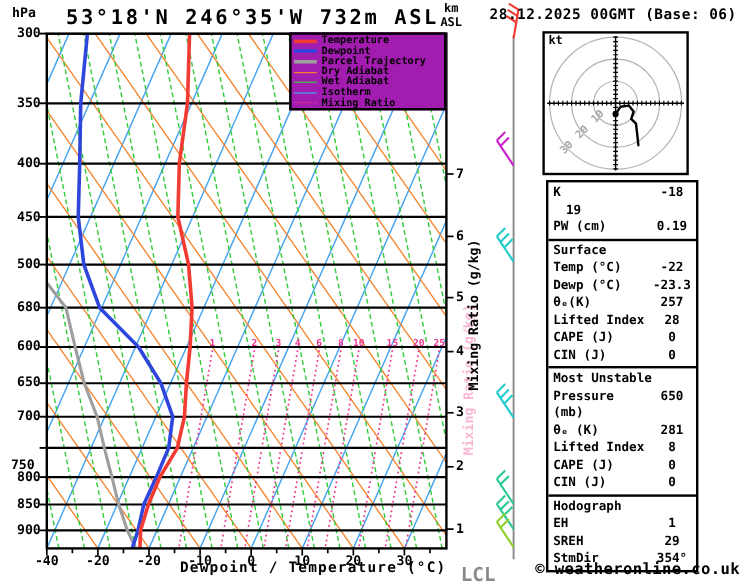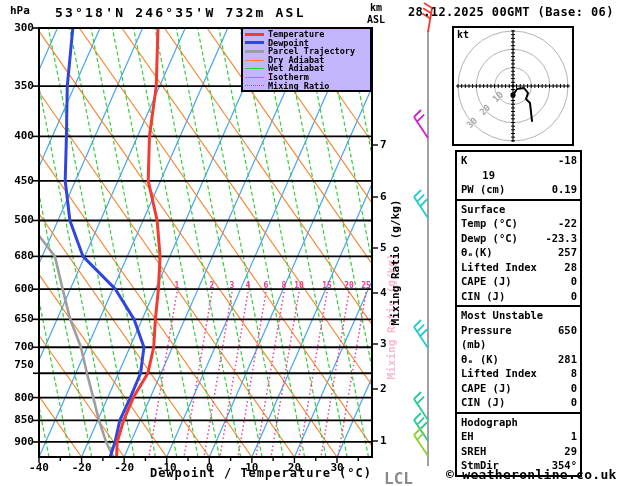--- a/index.html
+++ b/index.html
@@ -1,44 +1,44 @@
 <!DOCTYPE html>
 <html><head>
 <meta charset="utf-8">
 <style>
   html,body{margin:0;padding:0;background:#fff;}
   #stage{position:relative;width:629px;height:486px;background:#fff;overflow:hidden;
          font-family:"DejaVu Sans Mono",monospace;color:#000;}
   .abs{position:absolute;}
   .lbl{font-weight:bold;white-space:nowrap;}
-  #main-title{left:55px;top:5px;font-size:13px;letter-spacing:2.2px;}
+  #main-title{left:55px;top:5px;font-size:17px;letter-spacing:2.2px;}
   #hpa-label{left:10px;top:4px;font-size:11px;}
   #km-label{left:370px;top:2px;font-size:10px;}
   #asl-label{left:367px;top:14px;font-size:10px;}
   #date-title{left:408px;top:5px;font-size:12px;letter-spacing:0.4px;}
   #xaxis-title{left:39px;top:466px;width:333px;text-align:right;font-size:12px;letter-spacing:1px;}
   .ptick{position:absolute;width:30px;text-align:right;font-size:11px;font-weight:bold;}
   .ttick{position:absolute;width:40px;text-align:center;font-size:11px;font-weight:bold;}
   .kmtick{position:absolute;font-size:11px;font-weight:bold;}
   .mrlab{position:absolute;font-size:8px;font-weight:bold;color:#f0368f;transform:translateX(-50%);}
-  #legend{left:241px;top:27px;width:131px;height:65px;border:2px solid #000;background:#c4b5fd;
+  #legend{left:241px;top:27px;width:131px;height:65px;border:2px solid #000;background:#a21caf;
           box-sizing:border-box;padding:1px 0 0 2px;z-index:5;}
   .legrow{display:flex;align-items:center;height:8.6px;}
   .legline{width:19px;margin-right:4px;flex:none;}
   .leglab{font-size:8.5px;font-weight:bold;line-height:8.6px;white-space:nowrap;}
   #mr-axis-label{left:330px;top:256px;font-size:11px;transform:rotate(-90deg);transform-origin:center;width:130px;text-align:center;}
   #mr-axis-ghost{left:326px;top:310px;font-size:11px;color:#f9b9d5;transform:rotate(-90deg);transform-origin:center;width:130px;text-align:center;z-index:0;}
   #lcl-label{left:384px;top:438px;font-size:16px;color:#8a8a8a;margin-top:31px;}
   #kt-label{left:457px;top:29px;font-size:10px;}
   #datatable{left:455px;top:150px;width:127px;border:2px solid #000;background:#fff;box-sizing:border-box;}
   .tsec{border-top:2px solid #000;padding:1px 3px 2px 4px;}
   .tsec:first-child{border-top:none;}
   .tsec-title{text-align:left;font-size:10.5px;font-weight:bold;line-height:14.5px;}
   .trow{display:flex;justify-content:space-between;font-size:10.5px;font-weight:bold;line-height:14.5px;}
-  .trow .tv{text-align:right;min-width:34px;}
+  .trow .tv{text-align:center;min-width:34px;}
   #footer{left:446px;top:467px;font-size:13px;font-weight:bold;letter-spacing:0.3px;}
   svg{position:absolute;left:0;top:0;z-index:1;}
   .txt{z-index:3;}
 </style>
 </head>
 <body>
 
 <div id="stage">
   <svg id="plot-svg" width="629" height="486" viewBox="0 0 629 486">
       <defs>
@@ -321,21 +321,21 @@
   <div class="abs" id="tick-layer">
       <div class="ptick txt" style="left: 4px; top: 21px;">300</div>
       <div class="ptick txt" style="left: 4px; top: 79.084px;">350</div>
       <div class="ptick txt" style="left: 4px; top: 129.399px;">400</div>
       <div class="ptick txt" style="left: 4px; top: 173.779px;">450</div>
       <div class="ptick txt" style="left: 4px; top: 213.479px;">500</div>
       <div class="ptick txt" style="left: 4px; top: 249.392px;">680</div>
       <div class="ptick txt" style="left: 4px; top: 282.178px;">600</div>
       <div class="ptick txt" style="left: 4px; top: 312.338px;">650</div>
       <div class="ptick txt" style="left: 4px; top: 340.262px;">700</div>
-      <div class="ptick txt" style="left: 4px; top: 358px;">750</div>
+      <div class="ptick txt" style="left: 4px; top: 381px; text-align: center;">750</div>
       <div class="ptick txt" style="left: 4px; top: 390.576px;">800</div>
       <div class="ptick txt" style="left: 4px; top: 413.42px;">850</div>
       <div class="ptick txt" style="left: 4px; top: 434.957px;">900</div>
       <div class="ttick txt" style="left: 19.02px; top: 461px;">-40</div>
       <div class="ttick txt" style="left: 61.59px; top: 461px;">-20</div>
       <div class="ttick txt" style="left: 104.16px; top: 461px;">-20</div>
       <div class="ttick txt" style="left: 146.73px; top: 461px;">-10</div>
       <div class="ttick txt" style="left: 189.3px; top: 461px;">0</div>
       <div class="ttick txt" style="left: 231.87px; top: 461px;">10</div>
       <div class="ttick txt" style="left: 274.44px; top: 461px;">20</div>

